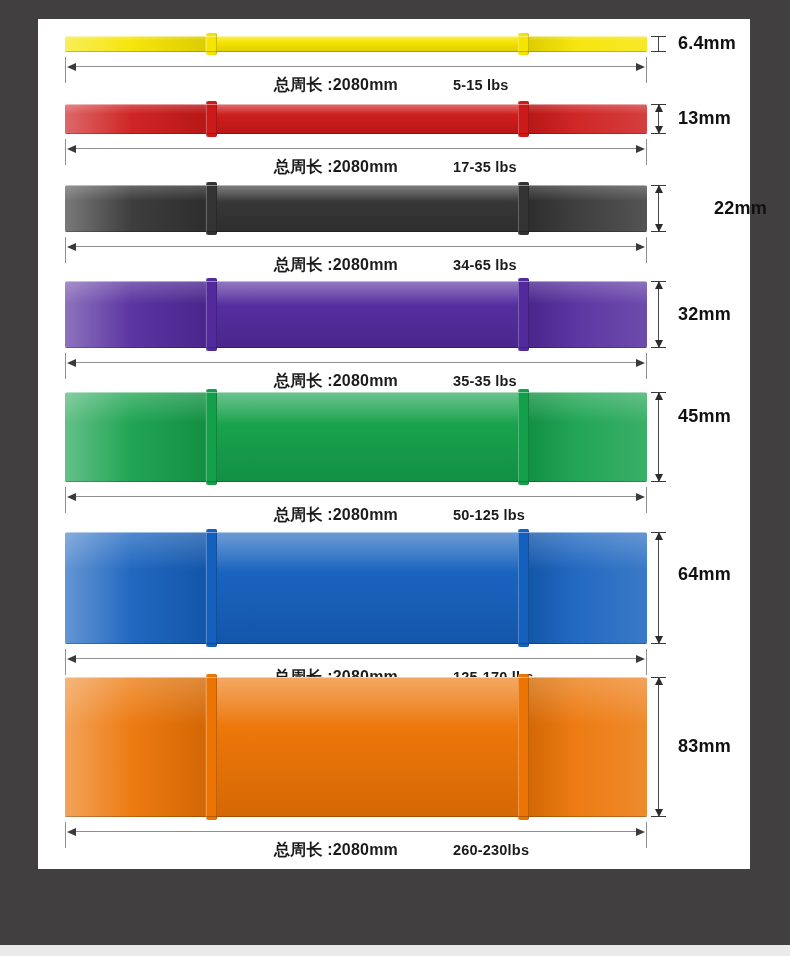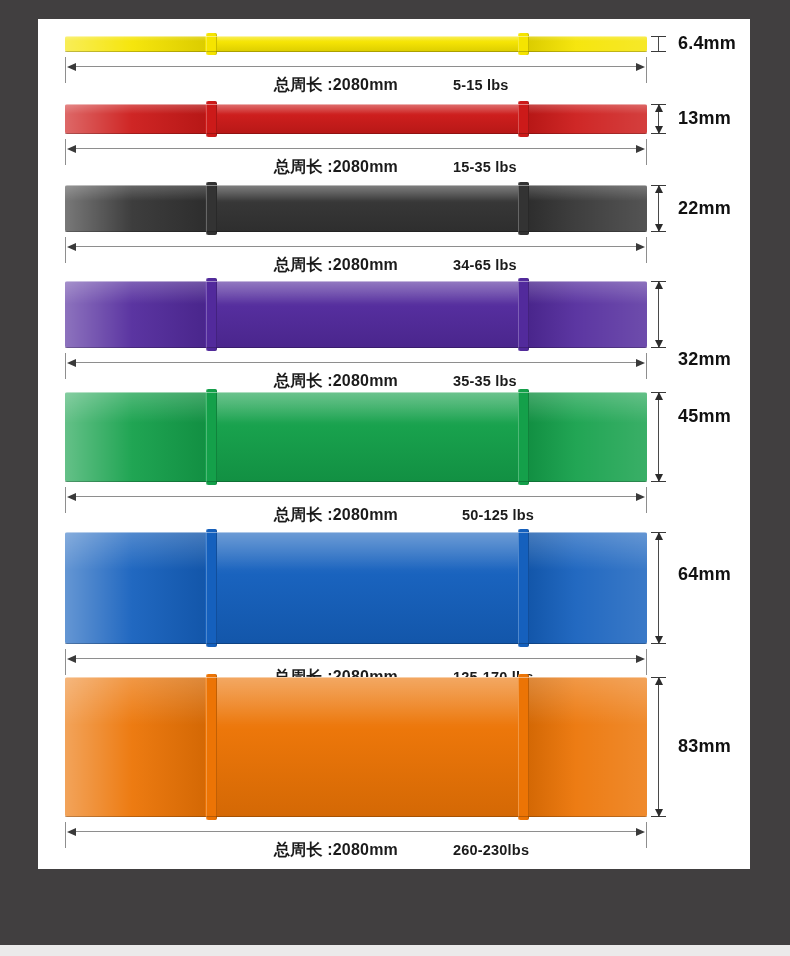--- a/index.html
+++ b/index.html
@@ -142,21 +142,21 @@
       <div class="edge-bot"></div>
     </div>
     <div class="dim-h" style="top: 129px;">
       <div class="line"></div>
       <div class="tickL"></div>
       <div class="tickR"></div>
       <div class="arrowL"></div>
       <div class="arrowR"></div>
     </div>
     <div class="len-label" style="top: 138px; left: 236px;">总周长 :2080mm</div>
-    <div class="lbs-label" style="top: 140px; left: 415px;">15-35 lbs</div>
+    <div class="lbs-label" style="top: 140px; left: 415px;">17-35 lbs</div>
     <div class="dim-v" style="left: 620px; top: 85px; height: 30px;">
       <div class="capT"></div>
       <div class="capB"></div>
       <div class="arrT"></div>
       <div class="arrB"></div>
     </div>
     <div class="thick-label" style="left: 640px; top: 89px;">13mm</div>
     <div class="band" style="top: 166px; height: 47px; background: rgb(51, 51, 51);">
       <div class="panel-left"></div>
       <div class="panel-mid"></div>
@@ -175,21 +175,21 @@
       <div class="arrowR"></div>
     </div>
     <div class="len-label" style="top: 236px; left: 236px;">总周长 :2080mm</div>
     <div class="lbs-label" style="top: 238px; left: 415px;">34-65 lbs</div>
     <div class="dim-v" style="left: 620px; top: 166px; height: 47px;">
       <div class="capT"></div>
       <div class="capB"></div>
       <div class="arrT"></div>
       <div class="arrB"></div>
     </div>
-    <div class="thick-label" style="left: 640px; top: 178.5px;">22mm</div>
+    <div class="thick-label" style="left: 676px; top: 178.5px;">22mm</div>
     <div class="band" style="top: 262px; height: 67px; background: rgb(82, 42, 156);">
       <div class="panel-left"></div>
       <div class="panel-mid"></div>
       <div class="panel-right"></div>
       <div class="sheen"></div>
       <div class="seam s1" style="background: rgb(82, 42, 156);"></div>
       <div class="seam s2" style="background: rgb(82, 42, 156);"></div>
       <div class="edge-top"></div>
       <div class="edge-bot"></div>
     </div>
@@ -201,40 +201,40 @@
       <div class="arrowR"></div>
     </div>
     <div class="len-label" style="top: 352px; left: 236px;">总周长 :2080mm</div>
     <div class="lbs-label" style="top: 354px; left: 415px;">35-35 lbs</div>
     <div class="dim-v" style="left: 620px; top: 262px; height: 67px;">
       <div class="capT"></div>
       <div class="capB"></div>
       <div class="arrT"></div>
       <div class="arrB"></div>
     </div>
-    <div class="thick-label" style="left: 640px; top: 284.5px; margin-top: 45px;">32mm</div>
+    <div class="thick-label" style="left: 640px; top: 284.5px;">32mm</div>
     <div class="band" style="top: 373px; height: 90px; background: rgb(20, 160, 74);">
       <div class="panel-left"></div>
       <div class="panel-mid"></div>
       <div class="panel-right"></div>
       <div class="sheen"></div>
       <div class="seam s1" style="background: rgb(20, 160, 74);"></div>
       <div class="seam s2" style="background: rgb(20, 160, 74);"></div>
       <div class="edge-top"></div>
       <div class="edge-bot"></div>
     </div>
     <div class="dim-h" style="top: 477px;">
       <div class="line"></div>
       <div class="tickL"></div>
       <div class="tickR"></div>
       <div class="arrowL"></div>
       <div class="arrowR"></div>
     </div>
     <div class="len-label" style="top: 486px; left: 236px;">总周长 :2080mm</div>
-    <div class="lbs-label" style="top: 488px; left: 424px;">50-125 lbs</div>
+    <div class="lbs-label" style="top: 488px; left: 415px;">50-125 lbs</div>
     <div class="dim-v" style="left: 620px; top: 373px; height: 90px;">
       <div class="capT"></div>
       <div class="capB"></div>
       <div class="arrT"></div>
       <div class="arrB"></div>
     </div>
     <div class="thick-label" style="left: 640px; top: 387px;">45mm</div>
     <div class="band" style="top: 513px; height: 112px; background: rgb(21, 96, 189);">
       <div class="panel-left"></div>
       <div class="panel-mid"></div>

